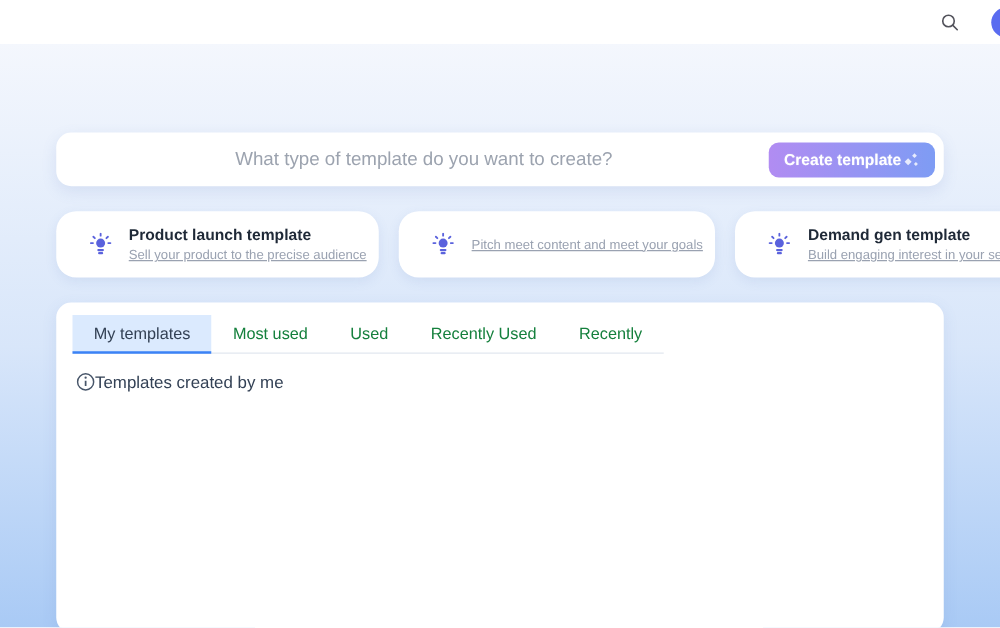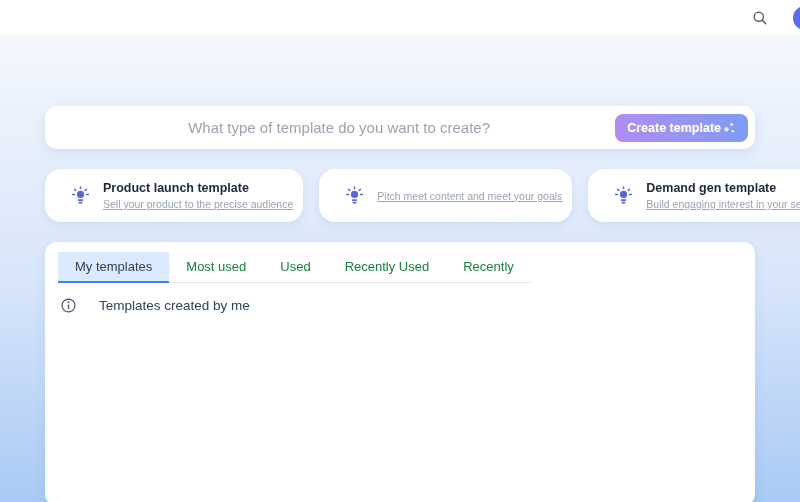--- a/index.html
+++ b/index.html
@@ -80,21 +80,21 @@
     cursor:pointer;position:relative;white-space:nowrap;
     background:transparent;border:none;
     font-family:"Liberation Sans",sans-serif;
   }
   .tab.active{background:var(--active-tab-bg);color:#334155;}
   .tab.active::after{
     content:"";position:absolute;left:0;right:0;bottom:-1px;height:2px;
     background:var(--accent-blue);
   }
   .info-row{
-    display:flex;align-items:center;gap:23px;
+    display:flex;align-items:center;gap:0;
     margin:15px 0 0 3px;color:#334155;font-size:13.5px;
   }
   .icon{display:inline-flex;align-items:center;}
 </style>
 </head>
 <body>
 
 <header class="topbar">
   <button class="search-btn">
     <span class="icon">

